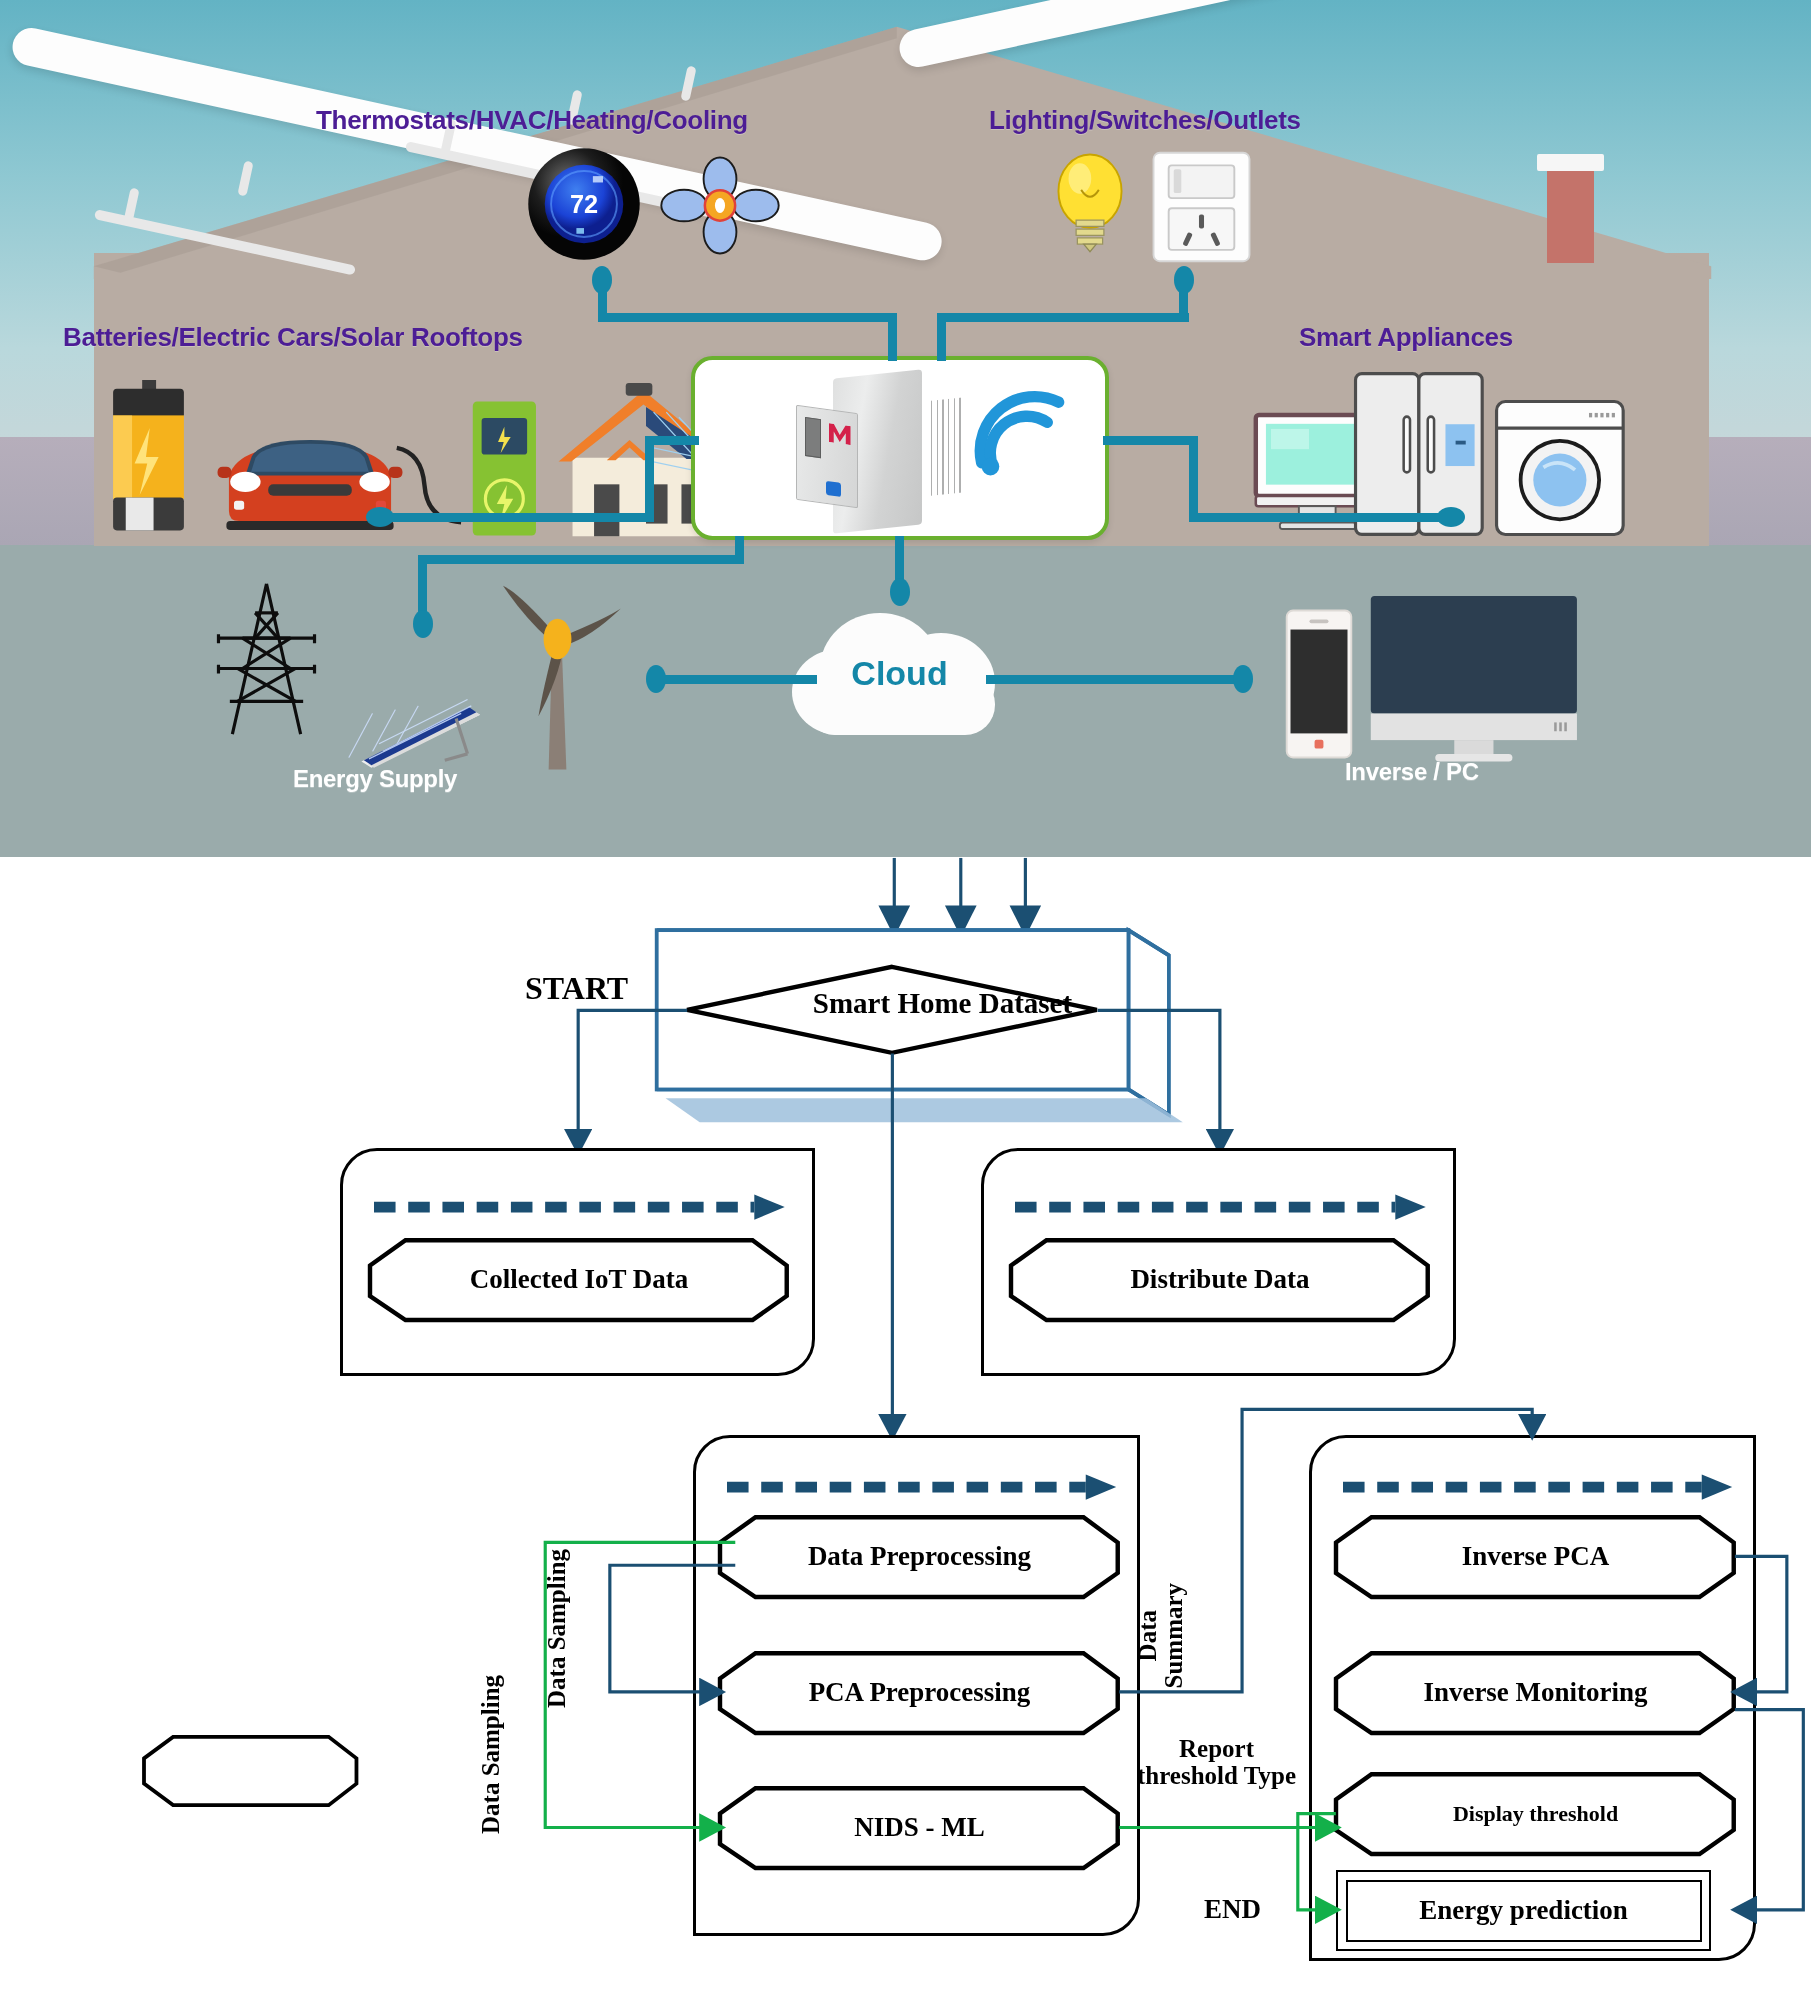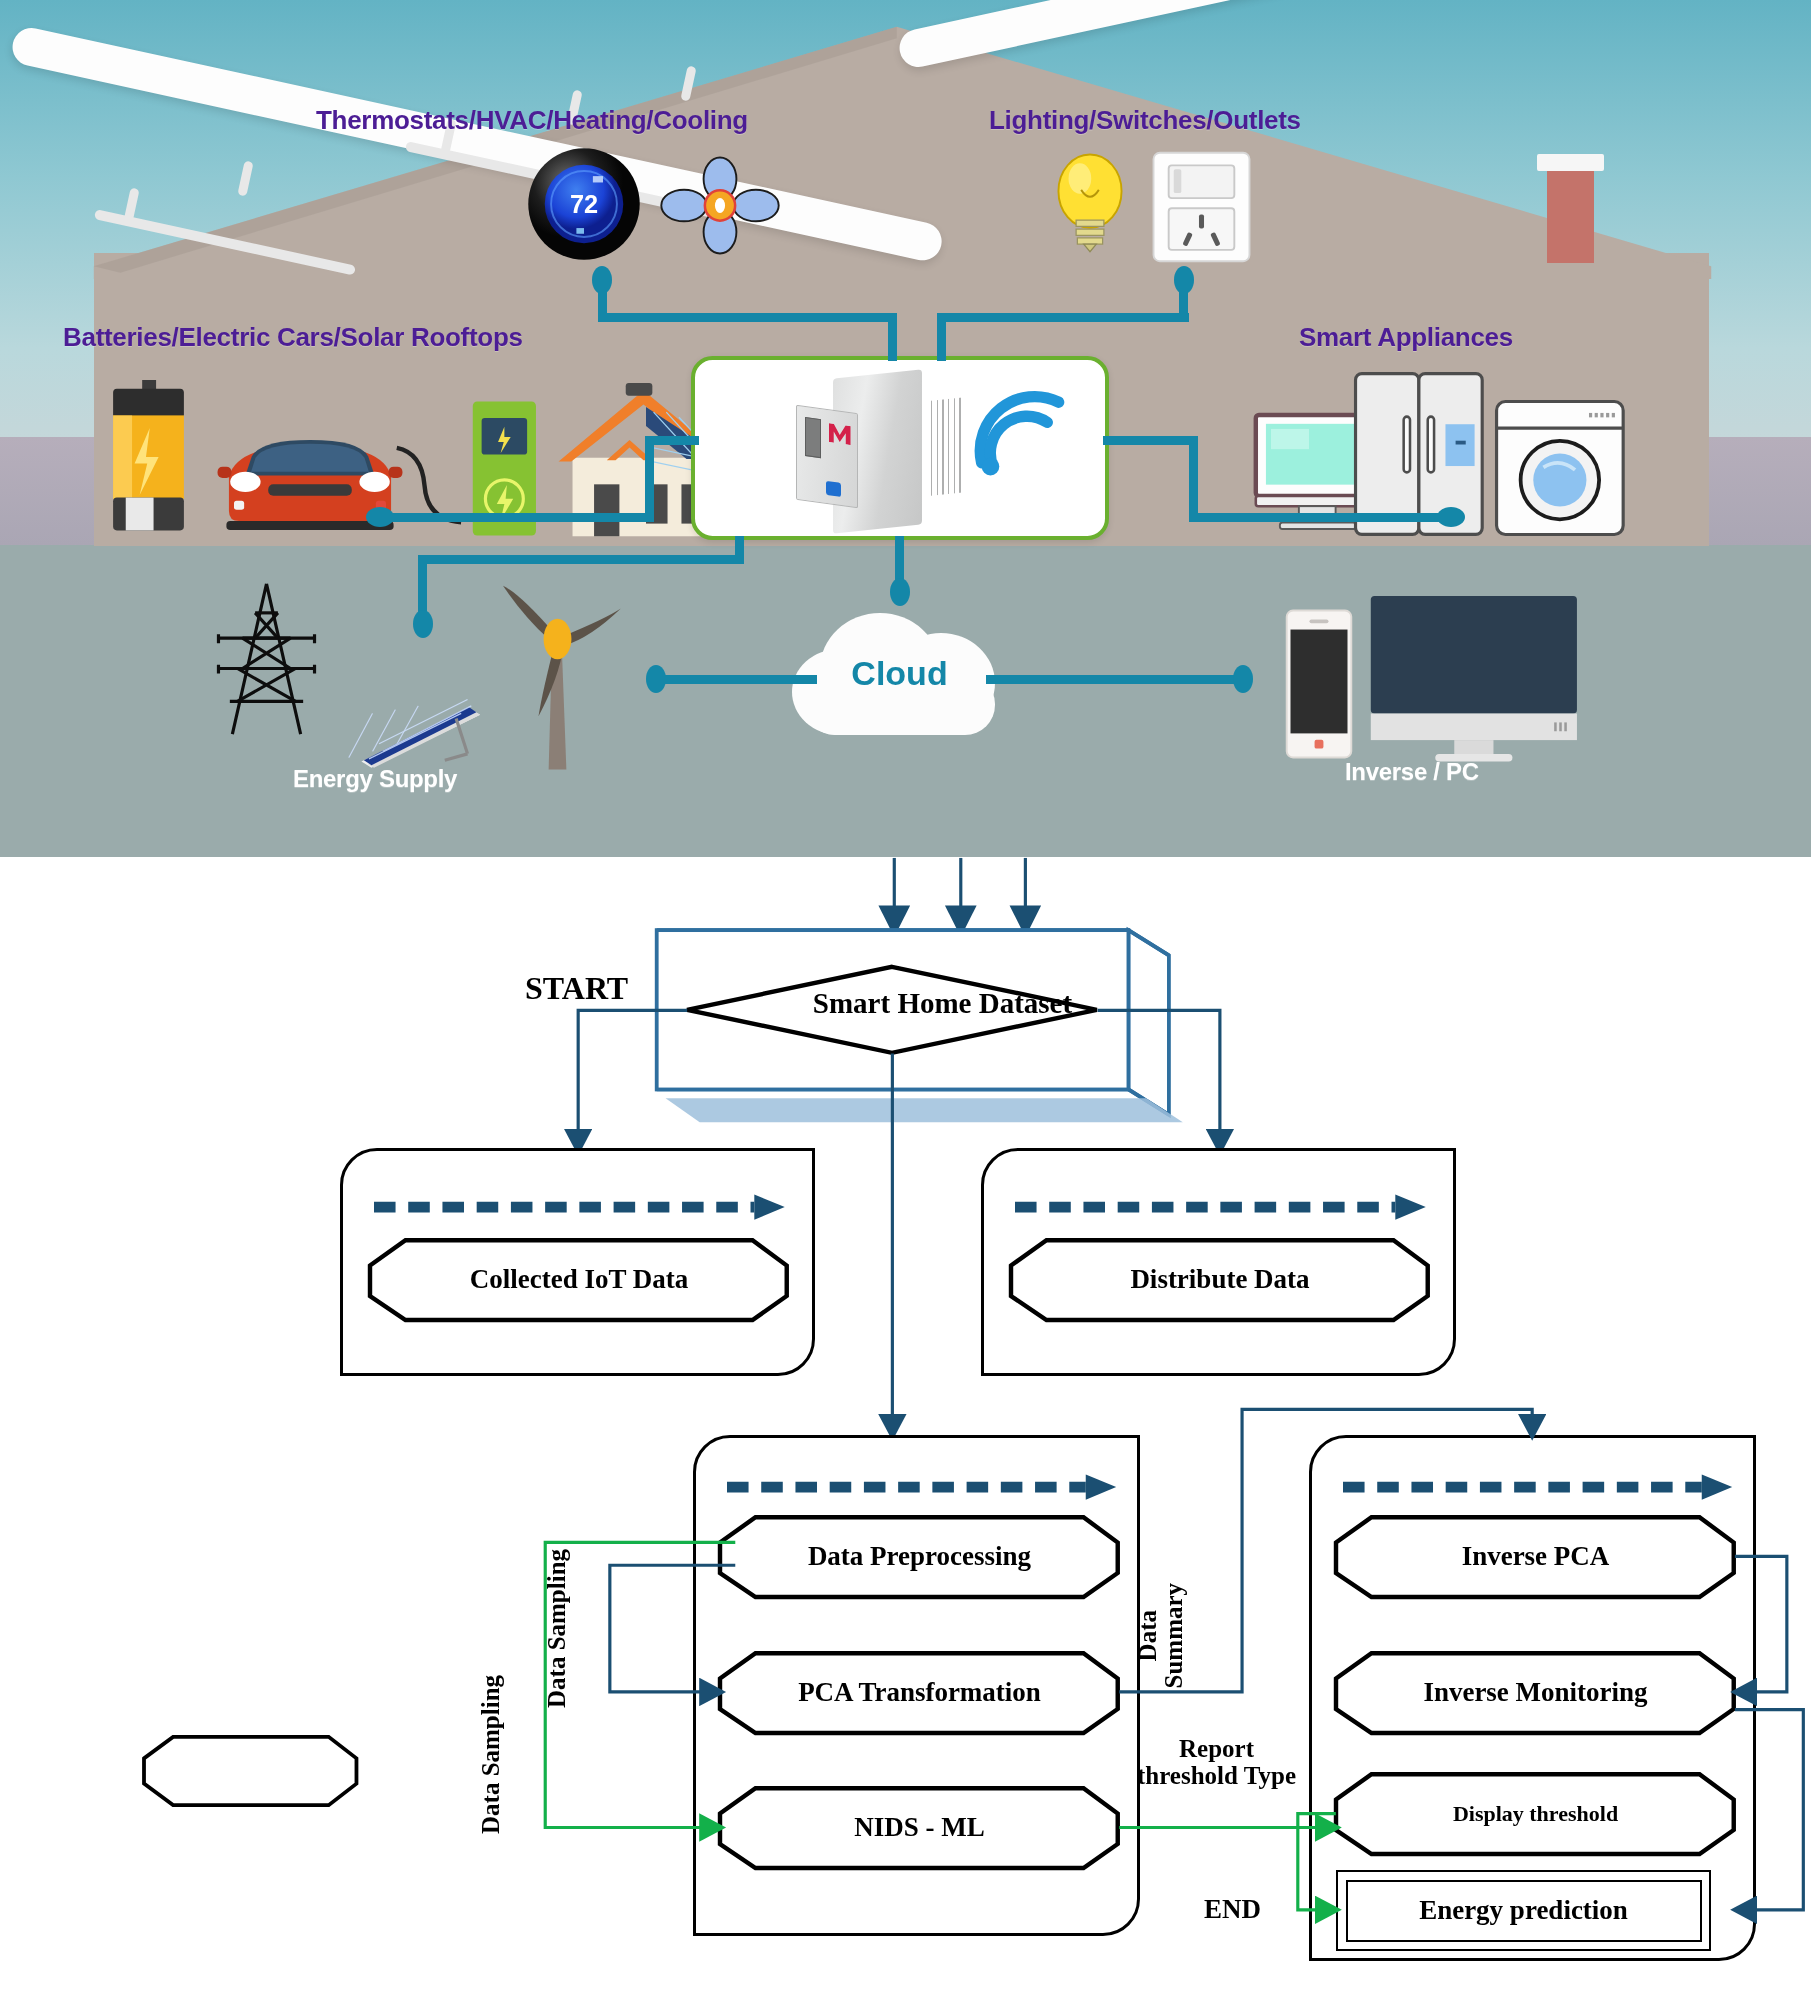--- a/index.html
+++ b/index.html
@@ -514,21 +514,21 @@
   </svg>
 
   <svg class="icon" style="left:720px; top:655px;" width="399" height="89" viewBox="0 0 630 140">
     <polygon points="0,48 56,8 574,8 628,48 628,96 574,134 56,134 0,96" fill="#fff" stroke="#000" stroke-width="7"></polygon>
   </svg>
   <div class="oct-label" style="left:720px; top:655px; width:399px; height:89px; font-size:27px;">Data Preprocessing</div>
 
   <svg class="icon" style="left:720px; top:791px;" width="399" height="89" viewBox="0 0 630 140">
     <polygon points="0,48 56,8 574,8 628,48 628,96 574,134 56,134 0,96" fill="#fff" stroke="#000" stroke-width="7"></polygon>
   </svg>
-  <div class="oct-label" style="left:720px; top:791px; width:399px; height:89px; font-size:27px;">PCA Transformation</div>
+  <div class="oct-label" style="left:720px; top:791px; width:399px; height:89px; font-size:27px;">PCA Preprocessing</div>
 
   <svg class="icon" style="left:720px; top:926px;" width="399" height="89" viewBox="0 0 630 140">
     <polygon points="0,48 56,8 574,8 628,48 628,96 574,134 56,134 0,96" fill="#fff" stroke="#000" stroke-width="7"></polygon>
   </svg>
   <div class="oct-label" style="left:720px; top:926px; width:399px; height:89px; font-size:27px;">NIDS - ML</div>
 
   <div class="proc-container" style="left:1309px; top:578px; width:447px; height:526px;"></div>
   <svg class="icon" style="left:1343px; top:616px;" width="393" height="32" viewBox="0 0 620 50">
     <line x1="0" y1="22" x2="566" y2="22" stroke="#1b4f72" stroke-width="17" stroke-dasharray="34 20"></line>
     <path d="M566 2 L614 22 L566 42 Z" fill="#1b4f72"></path>

